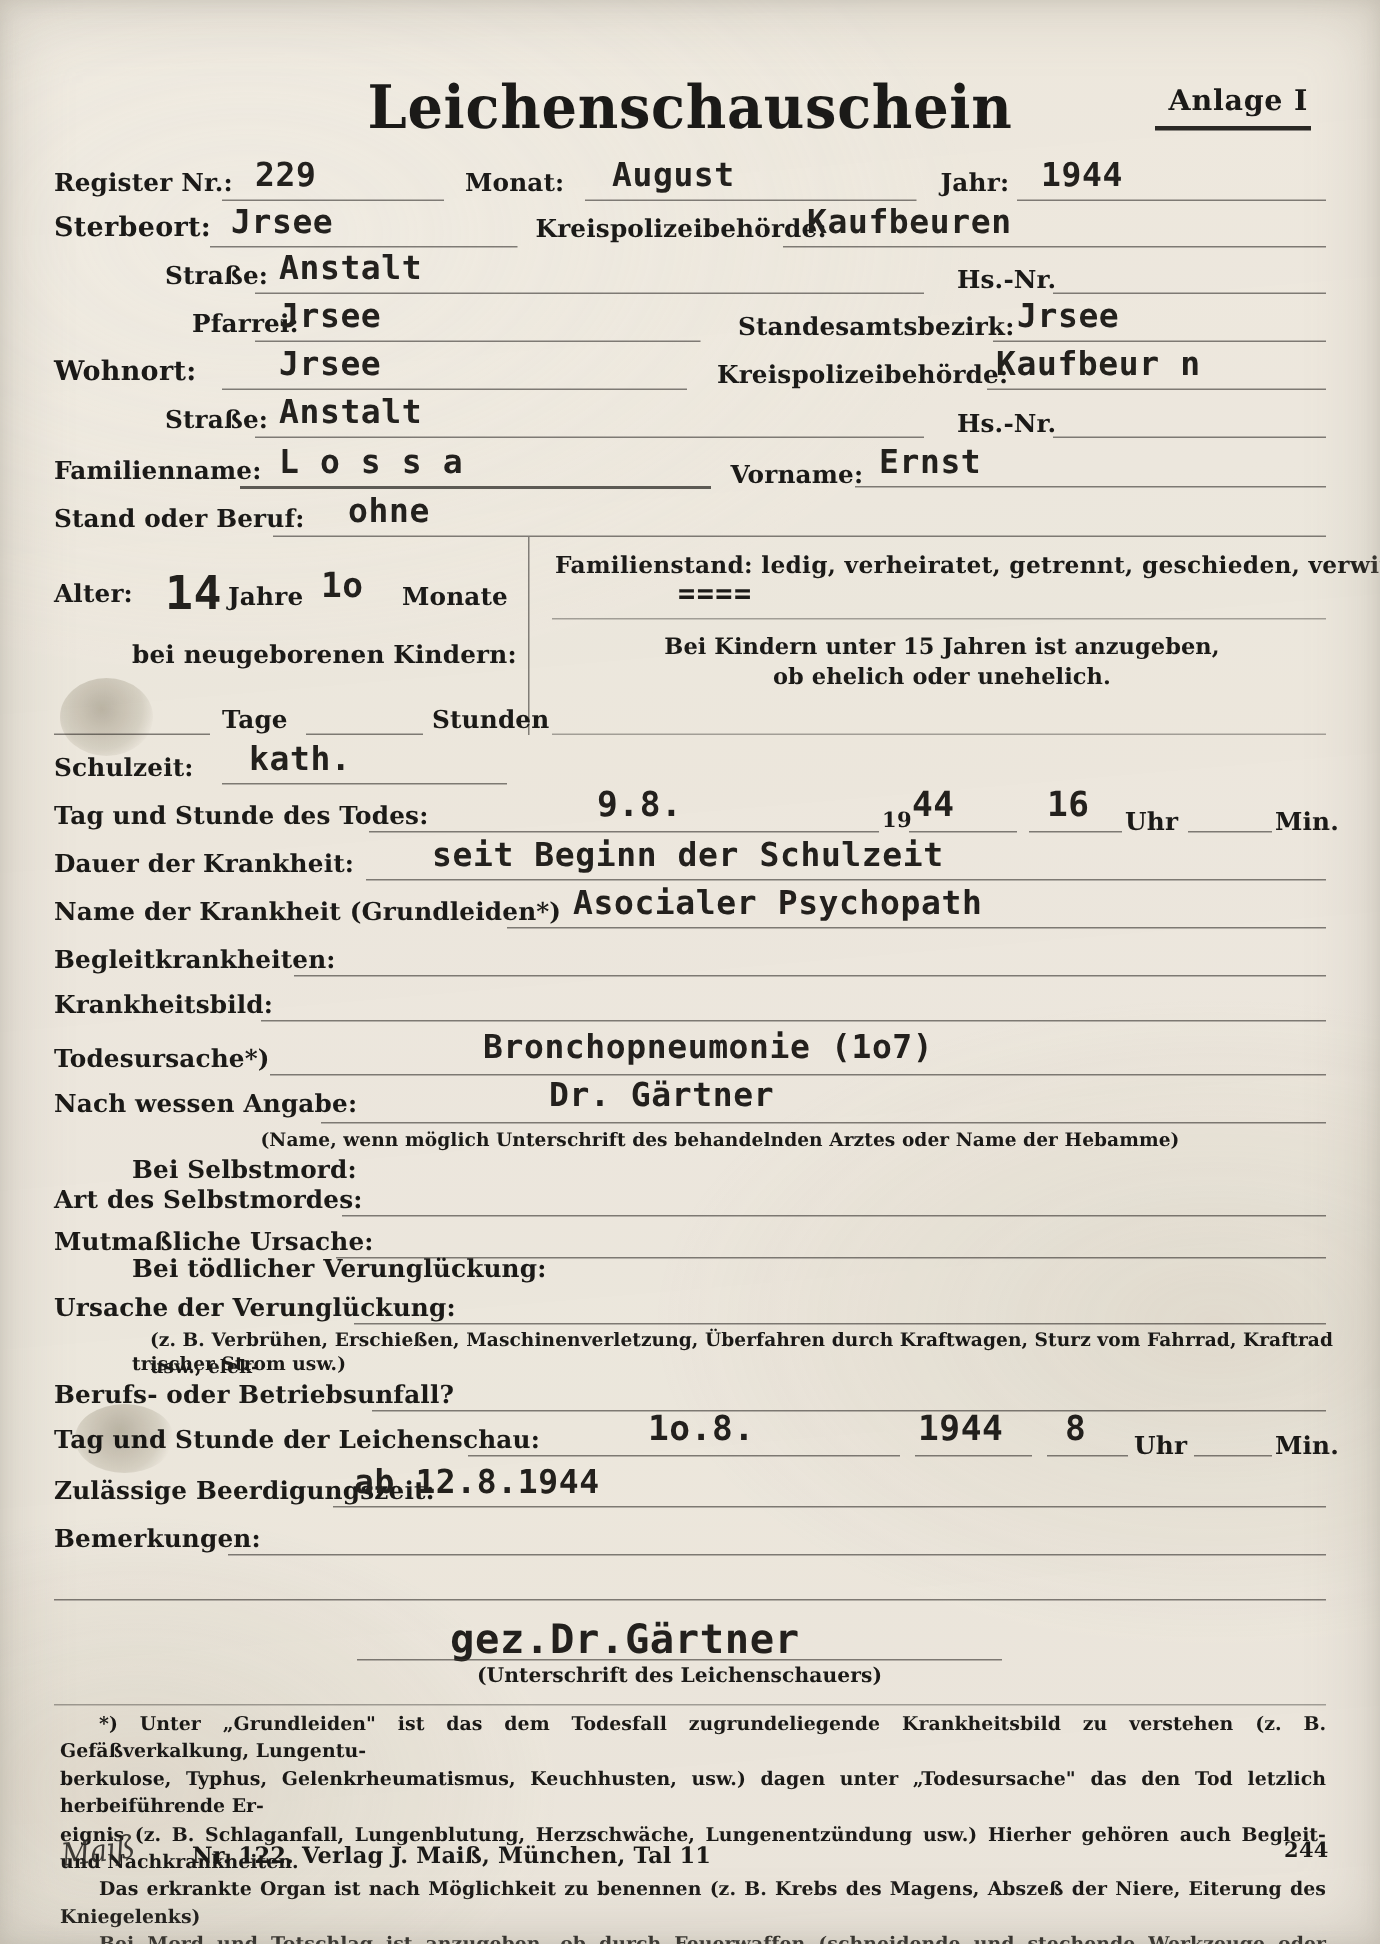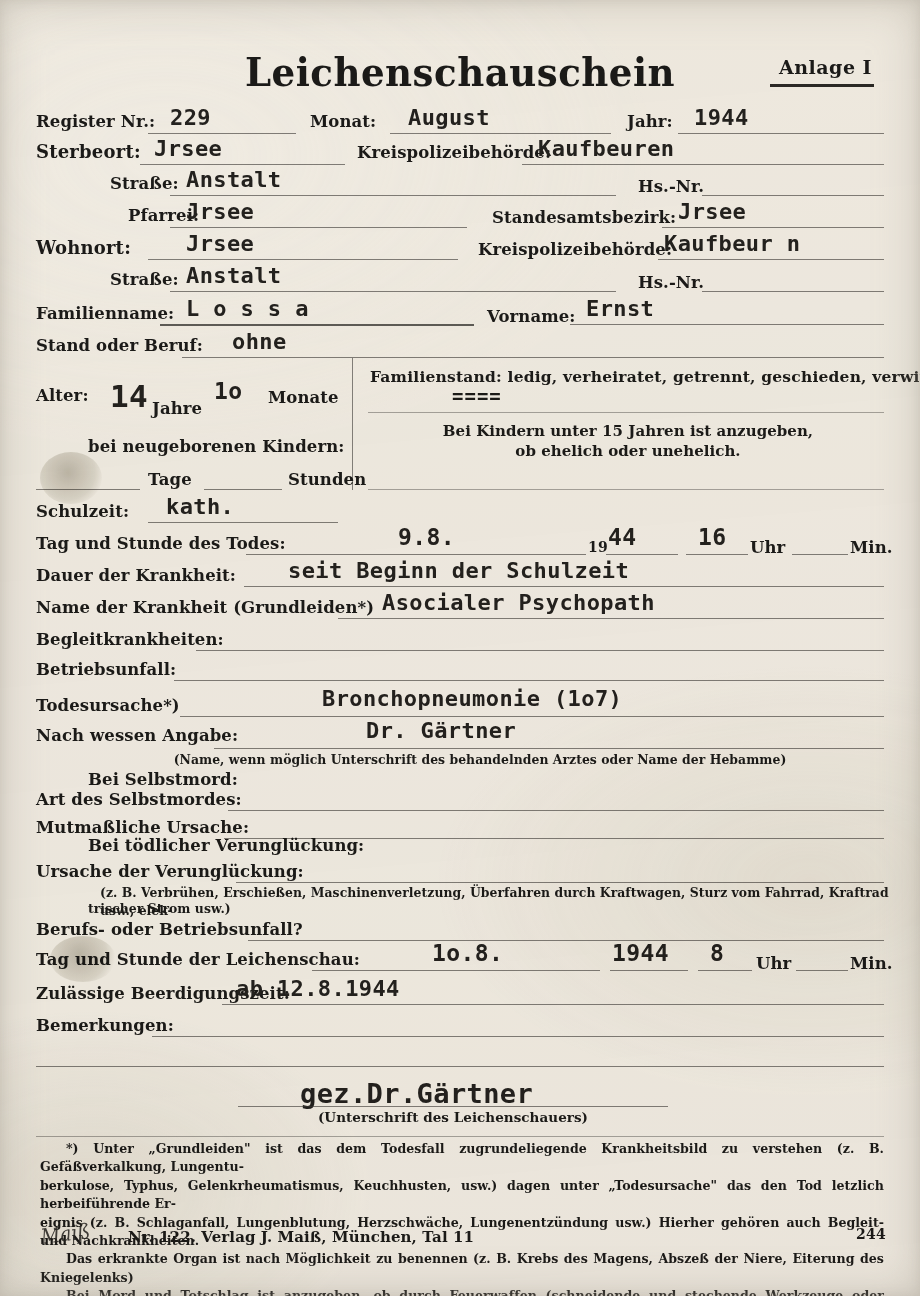--- a/index.html
+++ b/index.html
@@ -213,25 +213,25 @@
   <div class="rule" style="left:570px; top:324px; width:314px;"></div>
 
   <div class="abs lbl fr" style="left:36px; top:336px;">Stand oder Beruf:</div>
   <div class="abs typed val-lg" style="left:232px; top:329px;">ohne</div>
   <div class="rule" style="left:182px; top:357px; width:702px;"></div>
 
   <div class="divider-v" style="left:352px; top:358px; height:132px;"></div>
 
   <div class="abs lbl fr" style="left:36px; top:386px;">Alter:</div>
   <div class="abs typed" style="left:110px; top:378px; font-size:31px;">14</div>
-  <div class="abs lbl fr" style="left:152px; top:388px;margin-top:11px;">Jahre</div>
+  <div class="abs lbl fr" style="left:152px; top:388px;">Jahre</div>
   <div class="abs typed" style="left:214px; top:378px; font-size:23px;">1o</div>
   <div class="abs lbl fr" style="left:268px; top:388px;">Monate</div>
 
-  <div class="abs lbl fr" style="left:88px; top:427px;margin-top:10px;">bei neugeborenen Kindern:</div>
+  <div class="abs lbl fr" style="left:88px; top:427px;">bei neugeborenen Kindern:</div>
 
   <div class="rule" style="left:36px; top:489px; width:104px;"></div>
   <div class="abs lbl fr" style="left:148px; top:470px;">Tage</div>
   <div class="rule" style="left:204px; top:489px; width:78px;"></div>
   <div class="abs lbl fr" style="left:288px; top:470px;">Stunden</div>
 
   <div class="abs lbl-sm fr" style="left:370px; top:367px; font-size:15.5px;">Familienstand: ledig, verheiratet, getrennt, geschieden, verwitwet.</div>
   <div class="abs equals" style="left:452px; top:385px;">====</div>
   <div class="rule light" style="left:368px; top:412px; width:516px;"></div>
 
@@ -262,21 +262,21 @@
   <div class="rule" style="left:244px; top:586px; width:640px;"></div>
 
   <div class="abs typed val-lg" style="left:382px; top:590px;">Asocialer Psychopath</div>
   <div class="abs lbl fr" style="left:36px; top:598px;">Name der Krankheit (Grundleiden*)</div>
   <div class="rule" style="left:338px; top:618px; width:546px;"></div>
 
   <div class="abs lbl fr" style="left:36px; top:630px;">Begleitkrankheiten:</div>
   <div class="abs typed val" style="left:212px; top:624px;"></div>
   <div class="rule" style="left:196px; top:650px; width:688px;"></div>
 
-  <div class="abs lbl fr" style="left:36px; top:660px;">Betriebsunfall:</div>
+  <div class="abs lbl fr" style="left:36px; top:660px;">Krankheitsbild:</div>
   <div class="abs typed val" style="left:190px; top:654px;"></div>
   <div class="rule" style="left:174px; top:680px; width:710px;"></div>
 
   <div class="abs lbl fr" style="left:36px; top:696px;">Todesursache*)</div>
   <div class="abs typed val-lg" style="left:322px; top:686px;">Bronchopneumonie (1o7)</div>
   <div class="rule" style="left:180px; top:716px; width:704px;"></div>
 
   <div class="abs lbl fr" style="left:36px; top:726px;">Nach wessen Angabe:</div>
   <div class="abs typed val-lg" style="left:366px; top:718px;">Dr. Gärtner</div>
   <div class="rule" style="left:214px; top:748px; width:670px;"></div>

